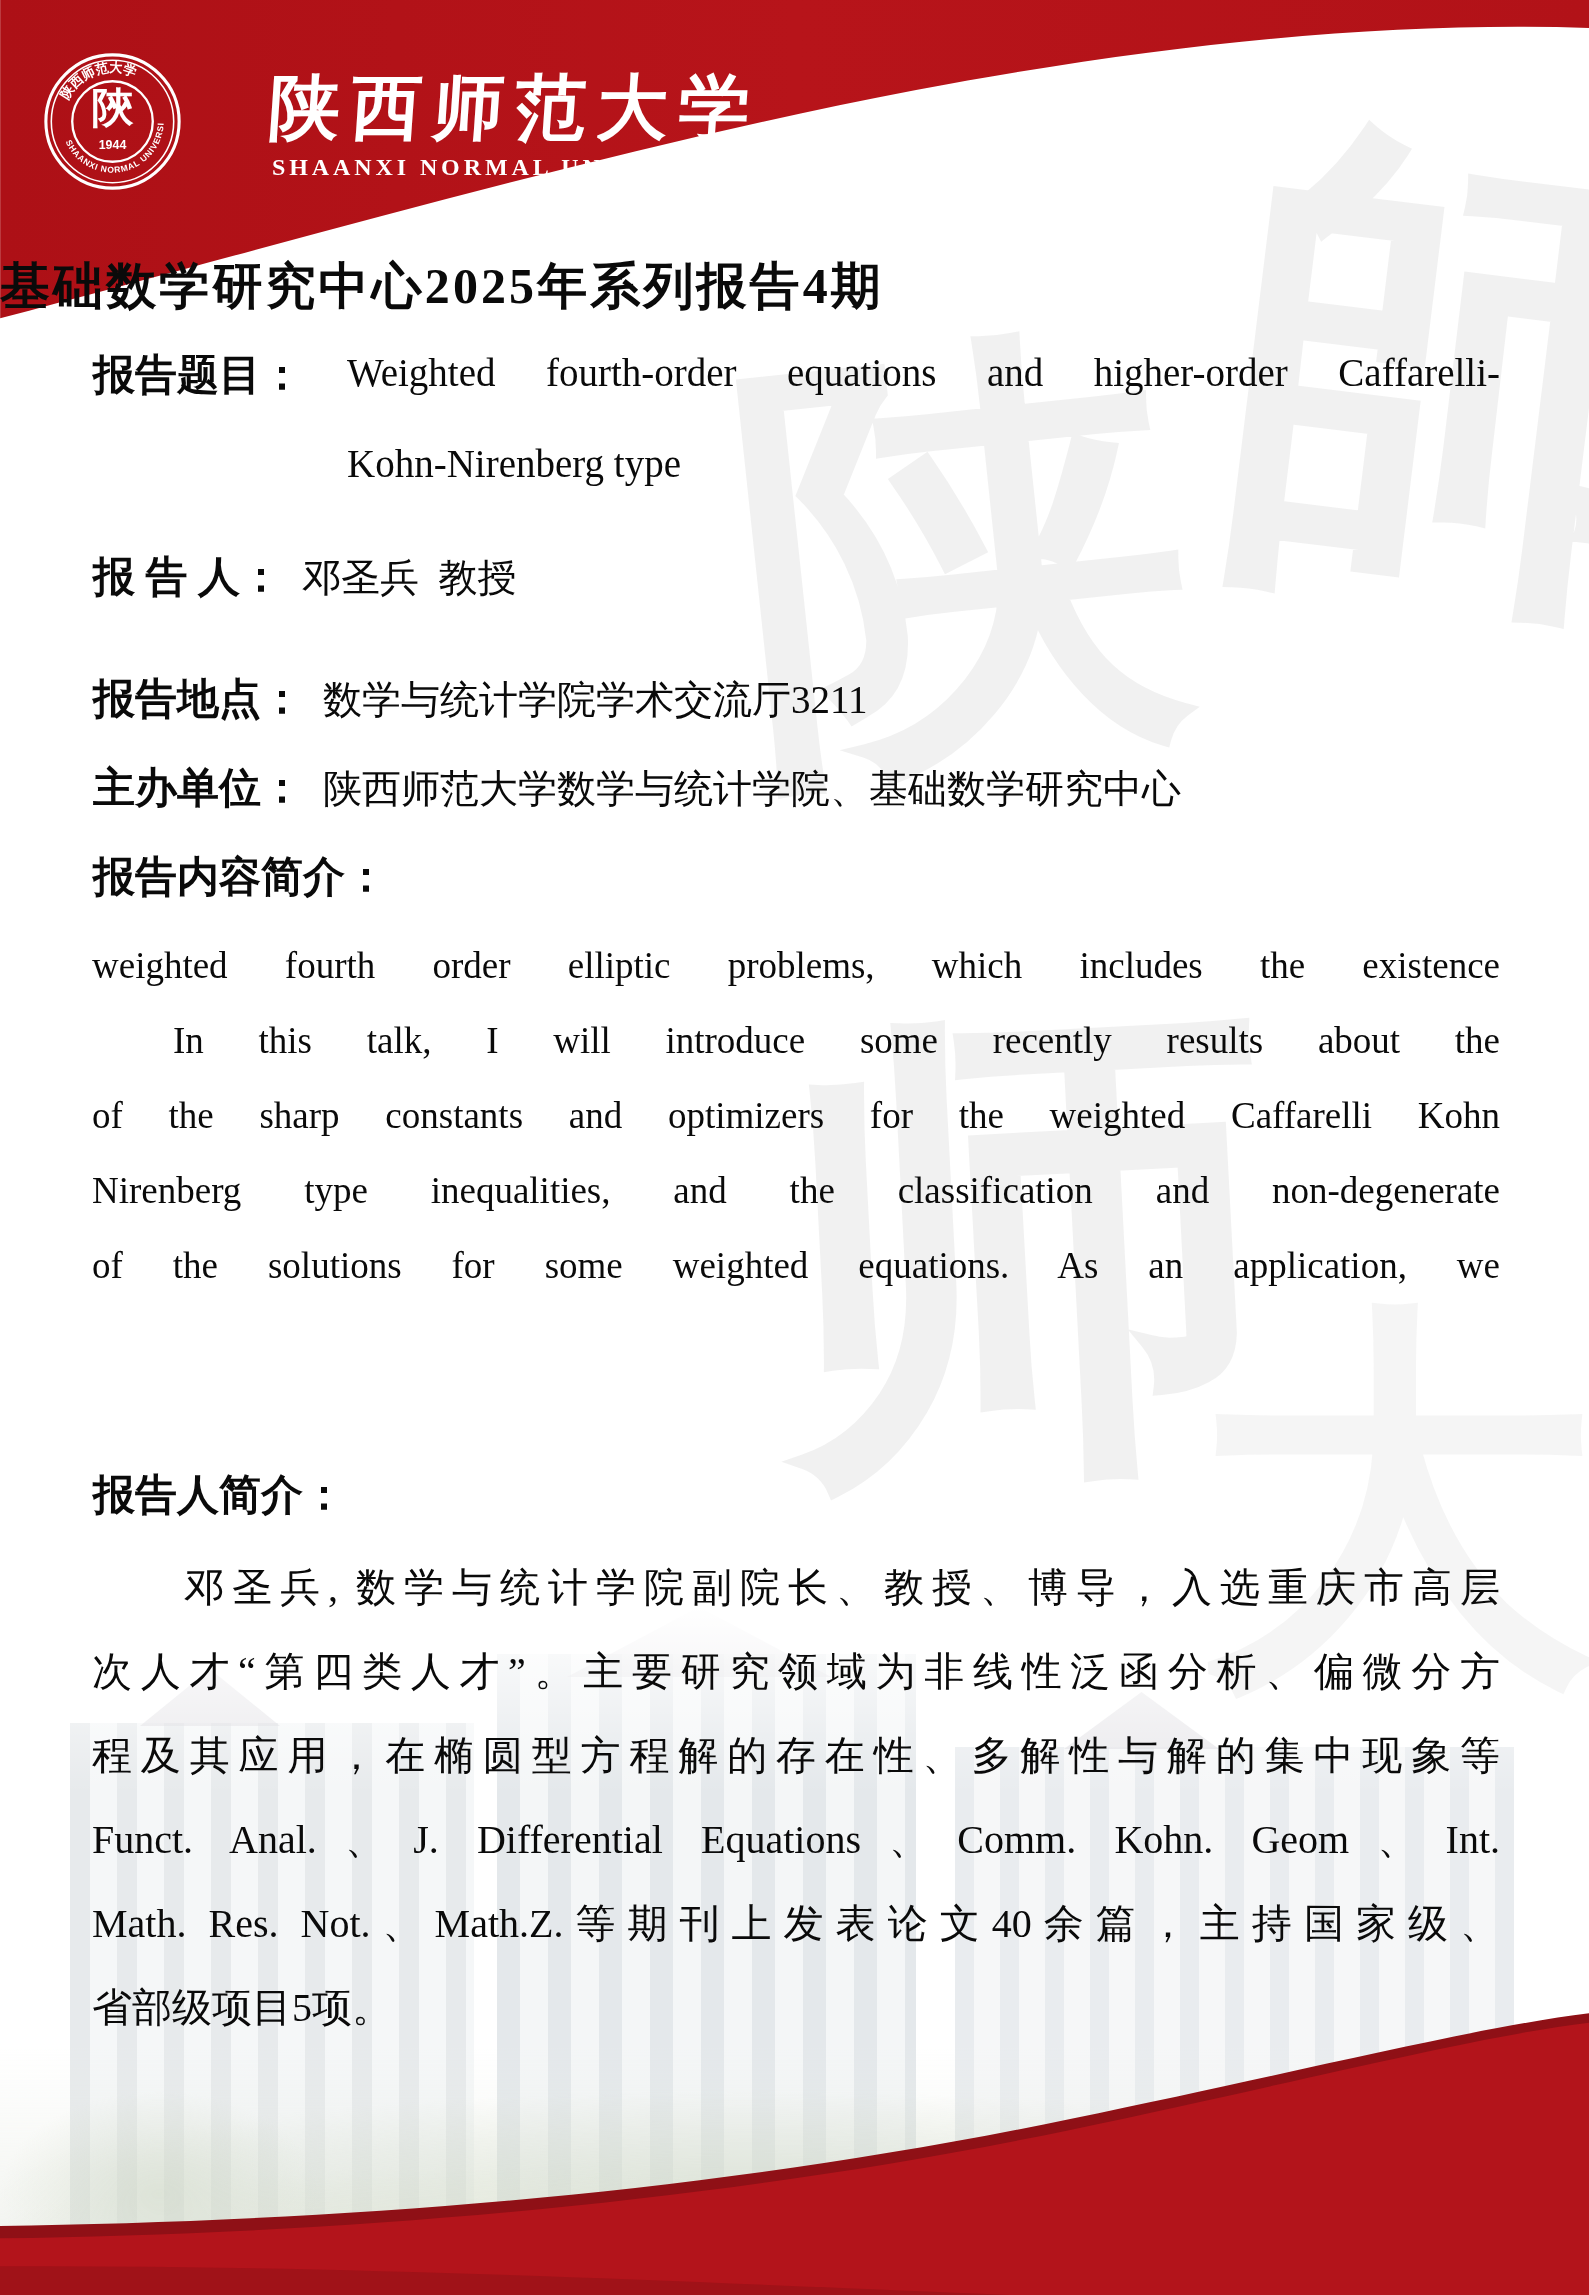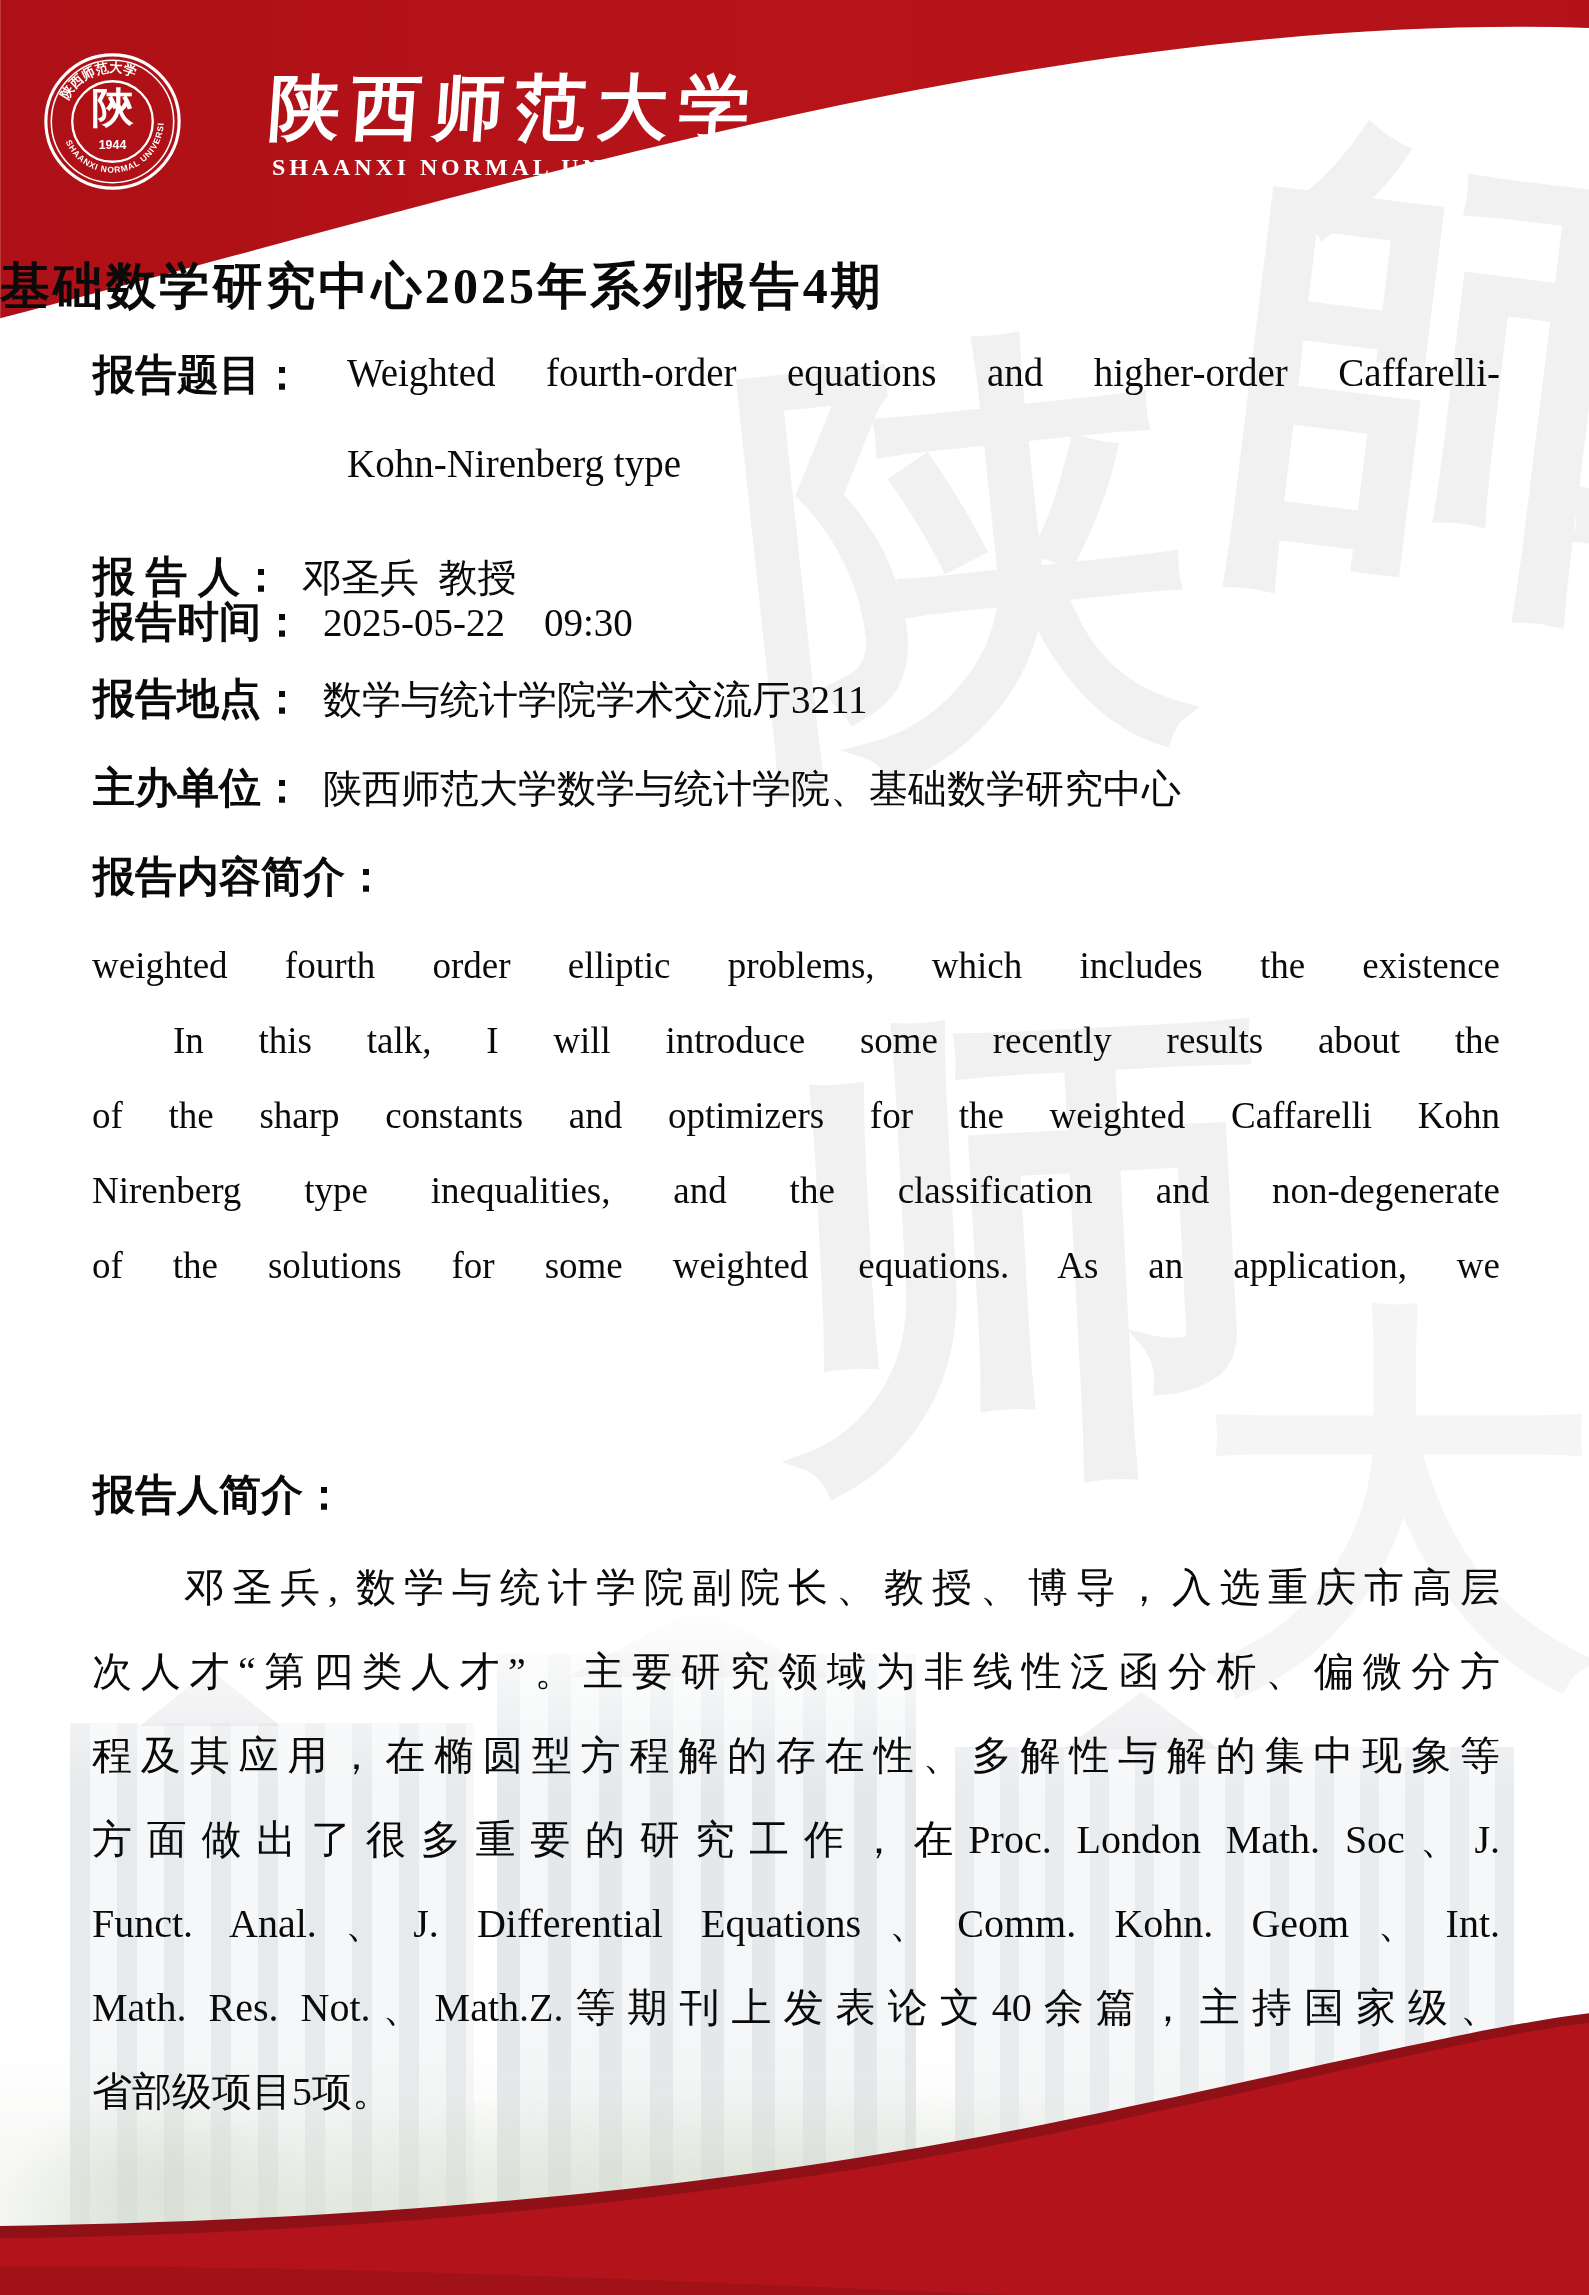--- a/index.html
+++ b/index.html
@@ -157,23 +157,20 @@
   <div class="row r-topic">
     <span class="lbl">报告题目：</span>
   </div>
   <div class="val-line just vl-topic1">Weighted fourth-order equations and higher-order Caffarelli-</div>
   <div class="val-line vl-topic2">Kohn-Nirenberg type</div>
 
   <div class="row r-speaker">
     <span class="lbl">报 告 人：</span><span class="val">邓圣兵 教授</span>
   </div>
 
-  <div class="row r-time">
-    <span class="lbl">报告时间：</span><span class="val">2025-05-22  09:30</span>
-  </div>
 
   <div class="row r-venue">
     <span class="lbl">报告地点：</span><span class="val">数学与统计学院学术交流厅3211</span>
   </div>
 
   <div class="row r-organizer">
     <span class="lbl">主办单位：</span><span class="val">陕西师范大学数学与统计学院、基础数学研究中心</span>
   </div>
 
   <h2 class="sec-head h-abstract">报告内容简介：</h2>
@@ -183,21 +180,20 @@
       <div class="jline">of the sharp constants and optimizers for the weighted Caffarelli Kohn</div>
       <div class="jline">Nirenberg type inequalities, and the classification and non-degenerate</div>
       <div class="jline">of the solutions for some weighted equations. As an application, we</div>
     </div>
 
   <h2 class="sec-head h-bio">报告人简介：</h2>
   <div class="para para-bio">
       <div class="jline first">邓圣兵, 数学与统计学院副院长、教授、博导，入选重庆市高层</div>
       <div class="jline">次人才“第四类人才”。主要研究领域为非线性泛函分析、偏微分方</div>
       <div class="jline">程及其应用，在椭圆型方程解的存在性、多解性与解的集中现象等</div>
-      <div class="jline">方面做出了很多重要的研究工作，在Proc. London Math. Soc、J.</div>
       <div class="jline">Funct. Anal.、J. Differential Equations、Comm. Kohn. Geom、Int.</div>
       <div class="jline">Math. Res. Not.、Math.Z.等期刊上发表论文40余篇，主持国家级、</div>
       <div class="jline last">省部级项目5项。</div>
     </div>
 
   <svg class="swoosh bottom" viewBox="0 0 2048 380" preserveAspectRatio="none" aria-hidden="true">
 
     <path d="M0,291 C420,285 900,253 1380,153 C1680,91 1900,35 2048,17 L2048,380 L0,380 Z" fill="#8f1016"></path>
     <path d="M0,307 C420,301 900,267 1380,167 C1680,104 1900,47 2048,29 L2048,380 L0,380 Z" fill="#b3141b"></path>
     <path d="M0,343 C400,341 800,359 1300,380 L0,380 Z" fill="#8f1016" opacity="0.55"></path>

